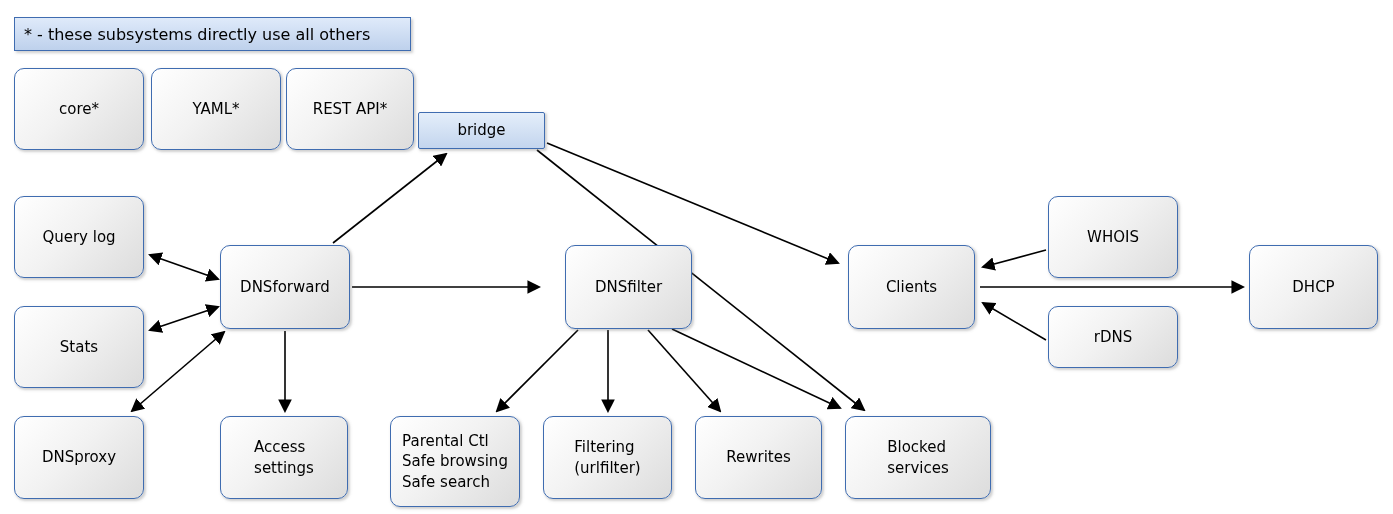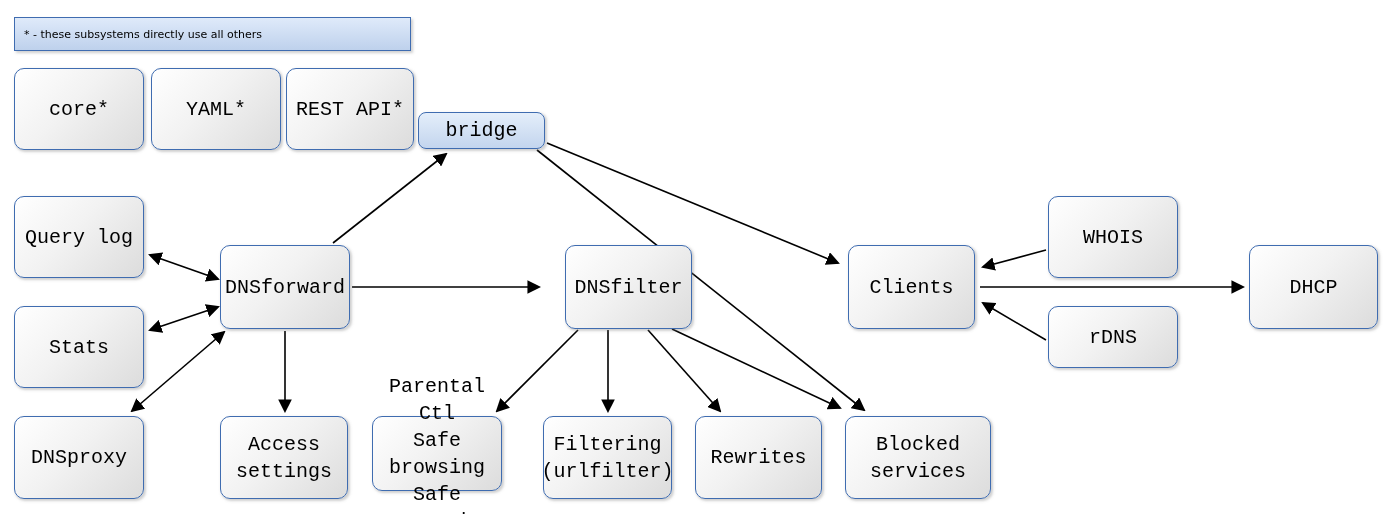--- a/index.html
+++ b/index.html
@@ -9,41 +9,39 @@
     font-family:"DejaVu Sans","Liberation Sans",sans-serif;
     color:#000;
     overflow:hidden;
     background:#ffffff;
   }
   .edges{position:absolute;left:0;top:0;z-index:0;}
   .node{
     position:absolute;
     box-sizing:border-box;
     display:flex;align-items:center;justify-content:center;
-    text-align:center;
     white-space:pre-line;
-    font-size:20px;
+    font-size:15px;
     line-height:1.35;
     border:1.6px solid #3f6cb0;
     border-radius:10px;
     background:linear-gradient(135deg,#ffffff 0%,#f2f2f2 45%,#dcdcdc 100%);
     box-shadow:1.5px 1.5px 2.5px rgba(120,120,120,0.35);
     z-index:1;
-    font-family:Liberation Mono, monospace;
   }
   .node.blue{
-    border-radius:8px;
+    border-radius:2px;
     background:linear-gradient(180deg,#e4eefa 0%,#c3d5ee 100%);
   }
   .legend{
     position:absolute;
     box-sizing:border-box;
     display:flex;align-items:center;
     padding:0 9px;
-    font-size:11px;
+    font-size:16px;
     border:1.6px solid #3f6cb0;
     background:linear-gradient(180deg,#dfeafa 0%,#bed1ec 100%);
     box-shadow:1.5px 1.5px 2.5px rgba(120,120,120,0.35);
     z-index:1;
   }
 </style>
 </head>
 <body>
 
 <div class="canvas">
@@ -104,21 +102,21 @@
 
   <div class="node" style="left:14px;top:416px;width:130px;height:83px">DNSproxy</div>
 
   <div class="node" style="left:220px;top:416px;width:128px;height:83px">Access
 settings</div>
 
   <div class="node" style="left:220px;top:245px;width:130px;height:84px">DNSforward</div>
 
   <div class="node" style="left:565px;top:245px;width:127px;height:84px">DNSfilter</div>
 
-  <div class="node" style="left:372px;top:416px;width:130px;height:75px">Parental Ctl
+  <div class="node" style="left:390px;top:416px;width:130px;height:91px">Parental Ctl
 Safe browsing
 Safe search</div>
 
   <div class="node" style="left:543px;top:416px;width:129px;height:83px">Filtering
 (urlfilter)</div>
 
   <div class="node" style="left:695px;top:416px;width:127px;height:83px">Rewrites</div>
 
   <div class="node" style="left:845px;top:416px;width:146px;height:83px">Blocked
 services</div>

